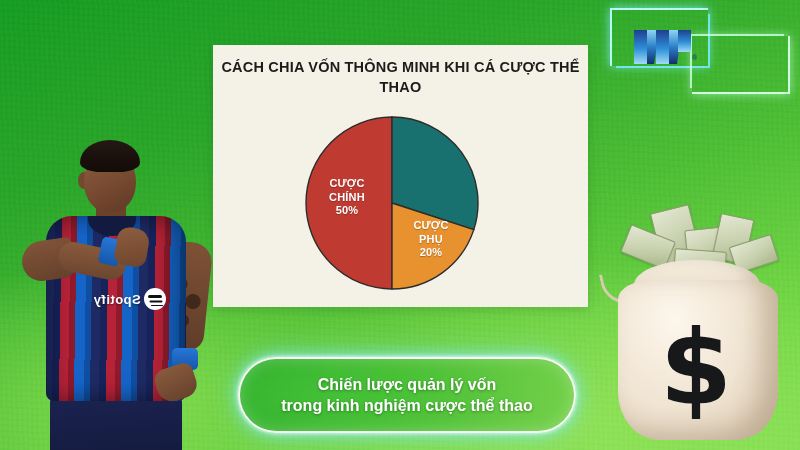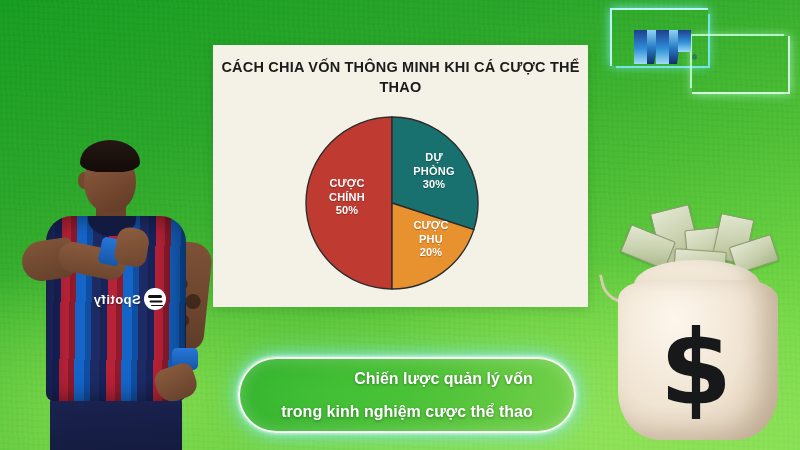--- a/index.html
+++ b/index.html
@@ -307,22 +307,22 @@
       linear-gradient(100deg, #2fae2b 0%, #49bd33 45%, #74d14a 100%);
     box-shadow:
       0 0 4px rgba(255,255,255,.95),
       0 0 14px rgba(150,240,255,.8),
       0 0 28px rgba(110,225,255,.55),
       inset 0 0 16px rgba(255,255,255,.25);
     display: flex; align-items: center; justify-content: center;
   }
   #banner .txt {
     color: #fff; font-weight: 700;
-    font-size: 16px; line-height: 33px;
-    text-align: right; white-space: pre-line;
+    font-size: 16px; line-height: 21px;
+    text-align: center; white-space: pre-line;
     text-shadow: 0 1px 3px rgba(0,0,0,.35);
   }
 </style>
 </head>
 <body>
 
 <div id="stage">
 
   <div id="bg-texture"></div>
 
@@ -356,23 +356,20 @@
         <path d="M88,88 L88,2 A86,86 0 0,0 88,174 Z" fill="#bf3b32" stroke="#2c2c2c" stroke-width="1.4"></path>
 
         <path d="M88,88 L88,2 A86,86 0 0,1 169.8,114.6 Z" fill="#19716f" stroke="#2c2c2c" stroke-width="1.4"></path>
 
         <path d="M88,88 L169.8,114.6 A86,86 0 0,1 88,174 Z" fill="#e8912f" stroke="#2c2c2c" stroke-width="1.4"></path>
       </svg>
 
       <div class="slice-label" id="label-main">CƯỢC
 CHÍNH
 50%</div>
-      <div class="slice-label" id="label-res">DỰ
-PHÒNG
-30%</div>
       <div class="slice-label" id="label-sub">CƯỢC
 PHỤ
 20%</div>
     </div>
   </div>
 
   <div id="logo">
     <div class="bracket-tl"></div>
     <div class="bracket-br"></div>
     <div class="w-mark">

